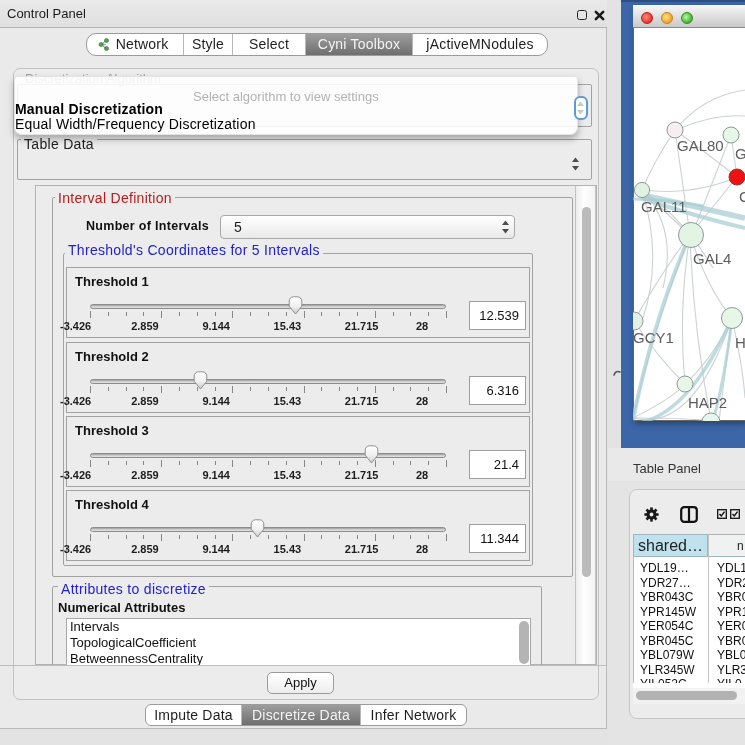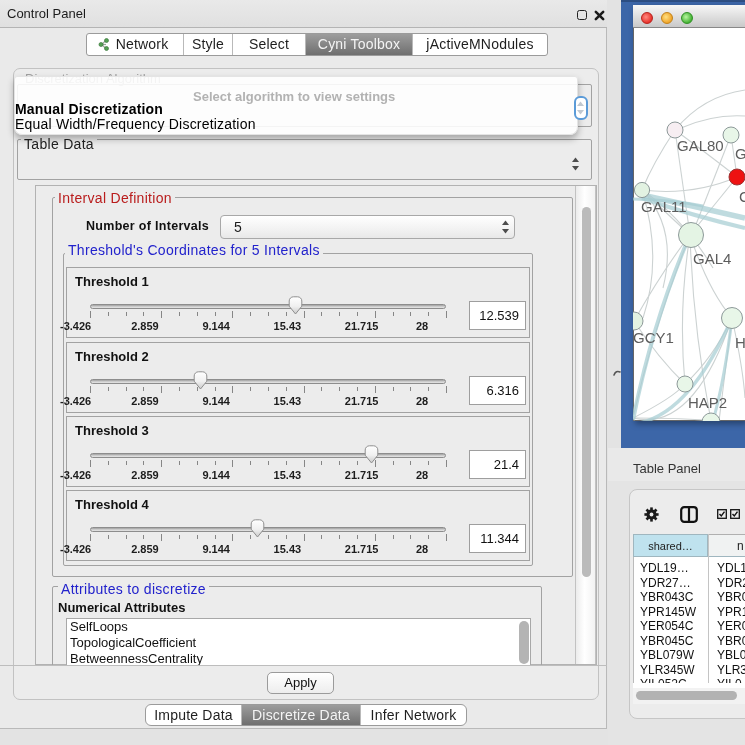--- a/index.html
+++ b/index.html
@@ -7,21 +7,21 @@
 .abs { position:absolute; }
 
 #cpwin { position:absolute; left:0; top:0; width:607px; height:729px; background:#eaeaea;
   border-right:1px solid #b9b9b9; border-bottom:1px solid #b9b9b9; }
 #cptitle { position:absolute; left:0; top:0; width:607px; height:28px;
   background:linear-gradient(#e9e9e9,#e0e0e0); border-bottom:1px solid #b4b4b4;
   font-size:13px; color:#1b1b1b; line-height:28px; padding-left:7px; }
 #floatbtn { position:absolute; left:577px; top:10px; width:10px; height:10px;
   border:1.6px solid #222; border-radius:2.5px; }
 
-.seg { position:absolute; background:#fff; border:1px solid #9b9b9b; border-radius:3px;
+.seg { position:absolute; background:#fff; border:1px solid #9b9b9b; border-radius:10px;
   display:flex; font-size:14px; letter-spacing:0.2px; color:#1e1e1e; overflow:hidden; }
 .seg > div { text-align:center; line-height:21px; border-left:1px solid #b9b9b9; white-space:nowrap; }
 .seg > div:first-child { border-left:none; }
 .seg .dark { background:linear-gradient(#9d9d9d,#6f6f6f); color:#f4f4f4; }
 
 #panel { position:absolute; left:13px; top:68px; width:586px; height:632px;
   background:#ececec; border:1px solid #c2c2c2; border-radius:7px; }
 .group { position:absolute; border:1px solid #a2a2a2; border-radius:2px; }
 .glab { position:absolute; font-size:14px; letter-spacing:0.3px; background:#ececec; padding:0 3px; white-space:nowrap; }
 
@@ -296,21 +296,21 @@
 </svg>
 <div class="vfield" style="left:402px;top:33px">11.344</div>
 </div>
 
 <div style="position:absolute;left:36px;top:186px;width:560px;height:479px;overflow:hidden">
   <div class="group" style="left:16px;top:400px;width:490px;height:110px"></div>
 </div>
 <div class="glab" style="left:58px;top:581px;color:#2222cc">Attributes to discretize</div>
 <div class="abs" style="left:58px;top:600px;font-size:13px;font-weight:bold;color:#111">Numerical Attributes</div>
 <div id="attrlist">
- <div>SelfLoops</div>
+ <div>Intervals</div>
  <div>TopologicalCoefficient</div>
  <div>BetweennessCentrality</div>
 </div>
 <div id="listthumb"></div>
 
 <div style="position:absolute;left:0;top:665px;width:607px;height:1px;background:#bdbdbd"></div>
 <div class="btn" style="left:267px;top:672px;width:67px;height:22px;line-height:20px">Apply</div>
 
 <div class="seg" style="left:145px;top:704px;height:22px;border-radius:6px">
  <div style="width:95px;line-height:20px">Impute Data</div>
@@ -320,21 +320,21 @@
 
 <div id="popup"></div>
 <div style="position:absolute;left:574px;top:96px;width:14px;height:24px;background:#fff;
      border:2.5px solid #5b9bd8;border-radius:6px;z-index:6"></div>
 <div style="z-index:7;position:absolute;left:0;top:0">
       <svg width="9" height="14" viewBox="0 0 9 14" style="position:absolute;left:576px;top:101px">
 <path d="M4.5 0.5 L8 5 L1 5 Z" fill="#c0c8d0"></path>
 <path d="M4.5 13.5 L8 9 L1 9 Z" fill="#c0c8d0"></path>
 </svg>
     </div>
-<div class="abs" style="left:193px;top:89px;font-size:13px;font-weight:bold;color:#b2b2b2;z-index:5">Select algorithm to view settings</div>
+<div class="abs" style="left:193px;top:89px;font-size:13px;font-weight:normal;color:#b2b2b2;z-index:5">Select algorithm to view settings</div>
 <div class="abs" style="left:15px;top:101px;font-size:14px;letter-spacing:0.2px;font-weight:bold;color:#000;z-index:5">Manual Discretization</div>
 <div class="abs" style="left:15px;top:116px;font-size:14px;letter-spacing:0.2px;color:#000;z-index:5">Equal Width/Frequency Discretization</div>
 
 <svg width="8" height="8" viewBox="0 0 8 8" style="position:absolute;left:613px;top:369px">
 <path d="M1 6 Q3 1 7 3" fill="none" stroke="#555" stroke-width="1.6" stroke-linecap="round"></path>
 </svg>
 
 <div id="mdi"></div>
 <div style="position:absolute;left:621px;top:0;width:124px;height:2px;background:#2d4e82"></div>
 <div id="netwin"></div>
@@ -426,21 +426,21 @@
 <rect x="0.7" y="0.7" width="8.6" height="8.6" fill="none" stroke="#111" stroke-width="1.3"></rect>
 <path d="M2.5 5 L4.3 7 L7.5 2.6" fill="none" stroke="#111" stroke-width="1.4"></path>
 </svg>
 <svg width="10" height="10" viewBox="0 0 10 10" style="position:absolute;left:730px;top:509px">
 <rect x="0.7" y="0.7" width="8.6" height="8.6" fill="none" stroke="#111" stroke-width="1.3"></rect>
 <path d="M2.5 5 L4.3 7 L7.5 2.6" fill="none" stroke="#111" stroke-width="1.4"></path>
 </svg>
 
 <div style="position:absolute;left:633px;top:534px;width:112px;height:154px;background:#fff;border-left:1px solid #bbb"></div>
 <div style="position:absolute;left:633px;top:534px;width:75px;height:23px;background:#bfe2ee;border:1px solid #9fb6bf;
-     font-size:11px;color:#222;text-align:center;line-height:22px">shared…</div>
+     font-size:16px;color:#222;text-align:center;line-height:22px">shared…</div>
 <div style="position:absolute;left:708px;top:534px;width:37px;height:23px;background:#f0f2f2;border-top:1px solid #b0b0b0;
      border-bottom:1px solid #9fb6bf;font-size:12px;color:#222;padding-left:29px;line-height:22px">n</div>
 <div style="position:absolute;left:708px;top:534px;width:1px;height:154px;background:#c4c4c4"></div>
 <div class="cell1" style="top:561.0px">YDL19…</div>
     <div class="cell2" style="top:561.0px">YDL1</div>
 <div class="cell1" style="top:575.5px">YDR27…</div>
     <div class="cell2" style="top:575.5px">YDR2</div>
 <div class="cell1" style="top:590.0px">YBR043C</div>
     <div class="cell2" style="top:590.0px">YBR0</div>
 <div class="cell1" style="top:604.5px">YPR145W</div>

